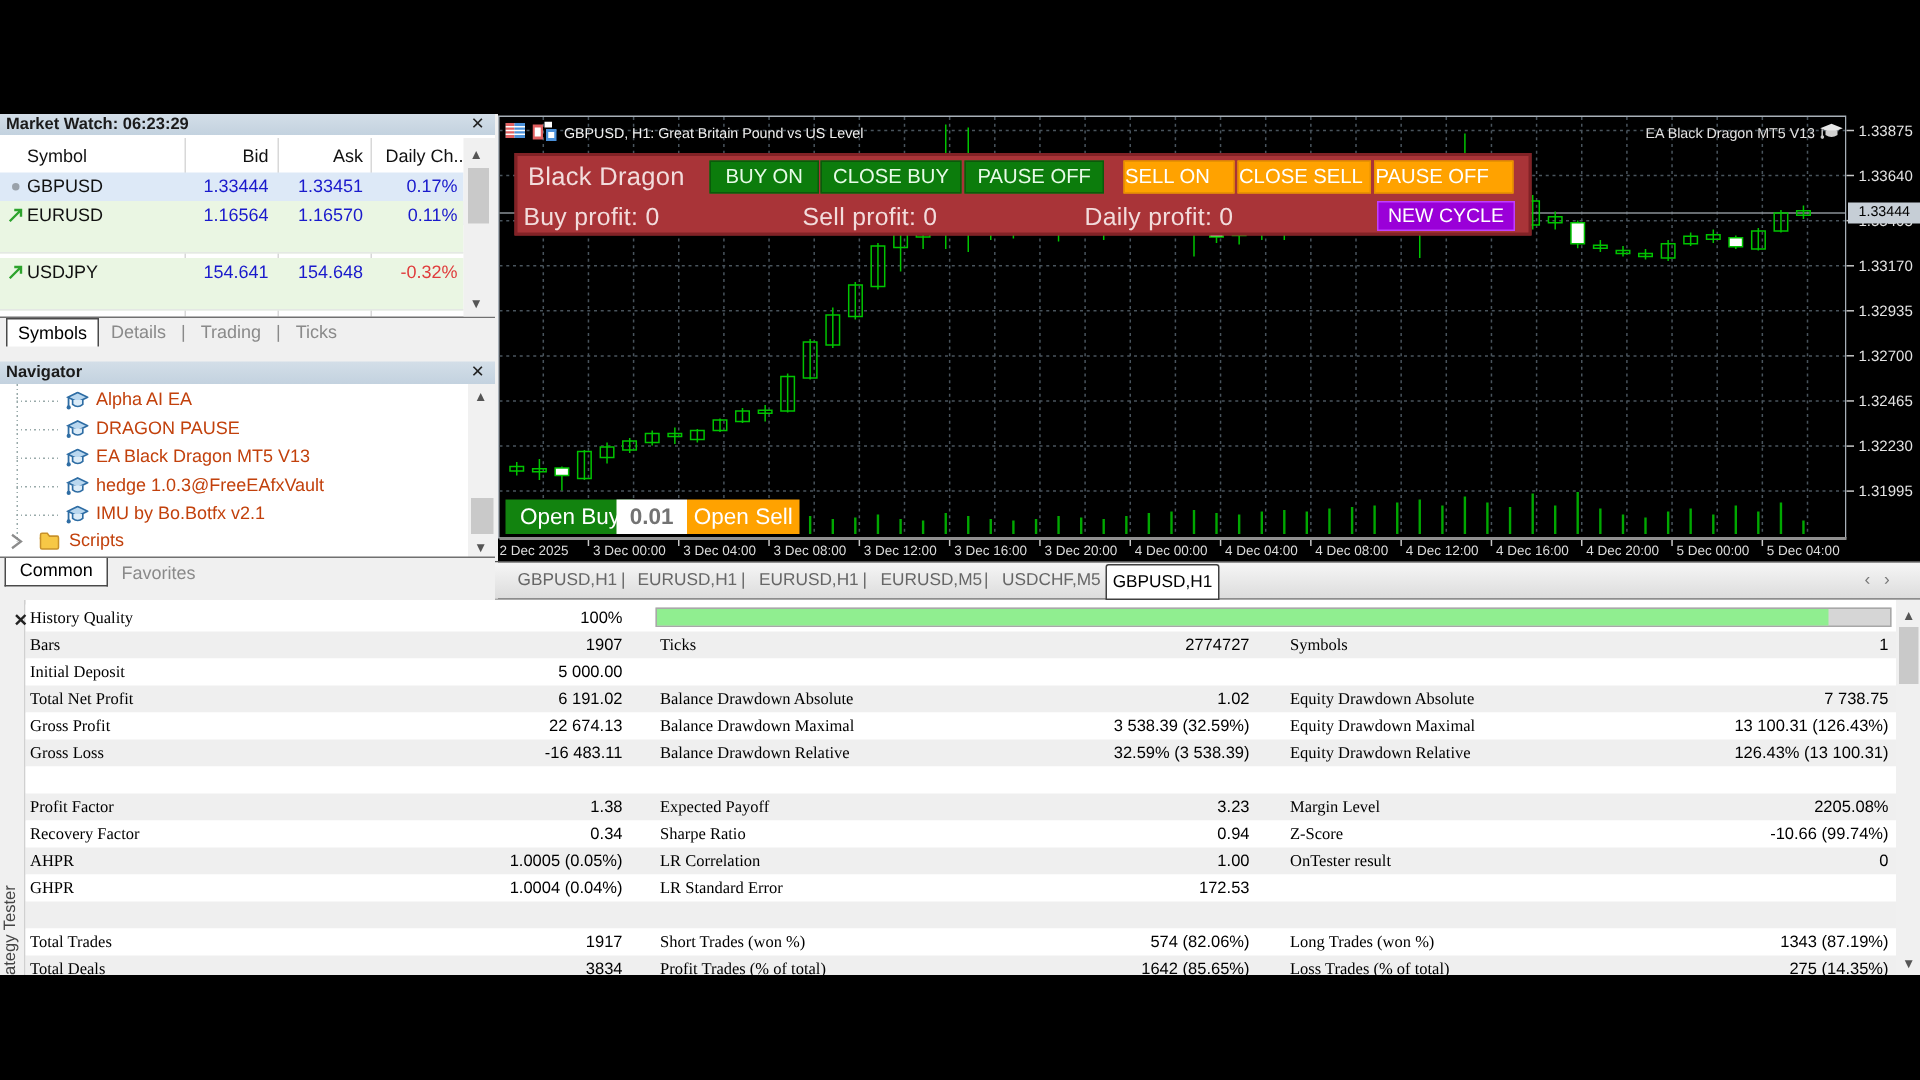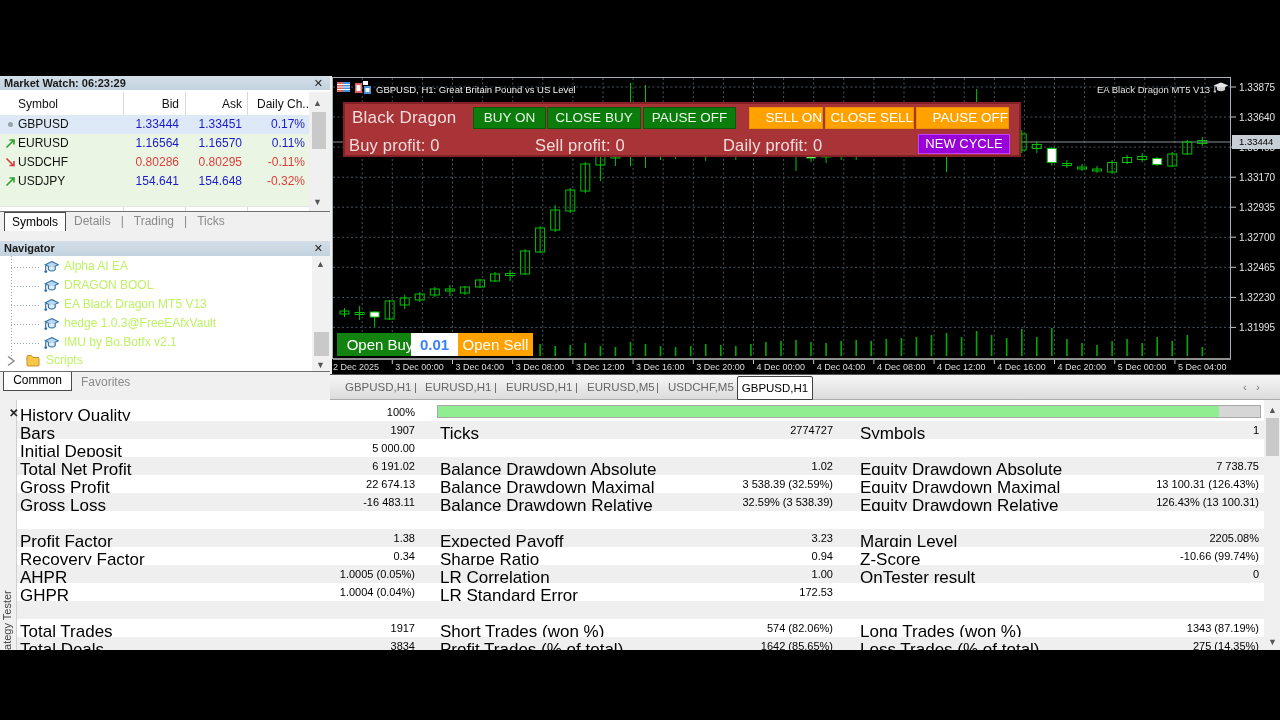--- a/index.html
+++ b/index.html
@@ -7,34 +7,34 @@
 #page { position:absolute; left:0; top:0; width:1280px; height:720px; background:#000; }
 .titlebar { position:absolute; left:0; width:330px; height:14px;
   background:linear-gradient(#d3dee8,#c3d2df); color:#1a1a1a; font-size:11px;
   line-height:14px; padding-left:4px; font-weight:700; }
 .titlebar .x { position:absolute; right:7px; top:0; font-weight:400; color:#222; font-size:11px; }
 .mwrow { position:absolute; left:0; width:309px; height:35px; border-bottom:1px solid #e4e8e4; }
 .sym { position:absolute; left:18px; top:2px; font-size:12px; color:#111; }
 .v { position:absolute; top:2px; font-size:12px; text-align:right; }
 .b { color:#1a1acc; }
 .r { color:#e03c3c; }
-.navt { font-size:12px; color:#bef264;text-align:center; }
+.navt { font-size:12px; color:#c2410c;text-align:center; }
 .g { stroke:#49545d; stroke-width:1; stroke-dasharray:2 2.5; }
 .cw { stroke:#00c400; stroke-width:1; }
 .cv { stroke:#00a800; stroke-width:1.6; }
 .ax { font-size:9px; fill:#dcdcdc; font-family:"Liberation Sans",sans-serif; }
 .ax2 { font-size:10px; fill:#e4e4e4; font-family:"Liberation Sans",sans-serif; }
 .gbtn { position:absolute; top:107px; height:22px; background:#0c7c0c; border:1px solid #0a5a0a;
   color:#e7fbe7; font-size:13.5px; text-align:center; line-height:20px; }
 .obtn { position:absolute; top:107px; height:22px; background:#ffa200; border:1px solid #e89200;
-  color:#fff; font-size:13.5px; text-align:right; line-height:20px; }
+  color:#fff; font-size:13.5px; text-align:left; line-height:20px; }
 .rtxt { position:absolute; color:#f2dcdc; font-size:16.5px; letter-spacing:0.2px; }
 .chtab { position:absolute; top:381px; font-size:11.5px; color:#666; }
 .trow { position:absolute; left:17px; width:1247px; height:18px; }
-.tl { position:absolute; top:3px; font-size:17px; color:#000; }
+.tl { position:absolute; top:3px; font-size:11px; color:#000;font-family:Liberation Serif, serif; }
 .tv { position:absolute; top:3px; font-size:11px; color:#000; text-align:right; }
 </style></head>
 <body>
 <div id="page">
 
 <div style="position:absolute;left:0;top:76px;width:332px;height:324px;background:#f0f0f0"></div>
 
 <div class="titlebar" style="top:76px">Market Watch: 06:23:29<span class="x">✕</span></div>
 <div style="position:absolute;left:0;top:90px;width:330px;height:122px;background:#fff"></div>
 
@@ -55,29 +55,20 @@
 </div>
 <div class="mwrow" style="top:134px;background:#eaf6e3">
 <svg style="position:absolute;left:5px;top:4px" width="11" height="11">
         <path d="M1.5 9.5 L8.5 2.5 M4.5 2 L9 2 L9 6.5" stroke="#2da32d" stroke-width="1.6" fill="none"></path>
       </svg>
 <span class="sym">EURUSD</span>
 <span class="v b" style="left:123px;width:56px">1.16564</span>
 <span class="v b" style="left:185px;width:57px">1.16570</span>
 <span class="v b" style="left:247px;width:58px">0.11%</span>
 </div>
-<div class="mwrow" style="top:153px;background:#eaf6e3">
-<svg style="position:absolute;left:5px;top:4px" width="11" height="11">
-        <path d="M1.5 1.5 L8.5 8.5 M9 4 L9 8.5 L4.5 8.5" stroke="#d43d3d" stroke-width="1.6" fill="none"></path>
-      </svg>
-<span class="sym">USDCHF</span>
-<span class="v r" style="left:123px;width:56px">0.80286</span>
-<span class="v r" style="left:185px;width:57px">0.80295</span>
-<span class="v r" style="left:247px;width:58px">-0.11%</span>
-</div>
 <div class="mwrow" style="top:172px;background:#eaf6e3">
 <svg style="position:absolute;left:5px;top:4px" width="11" height="11">
         <path d="M1.5 9.5 L8.5 2.5 M4.5 2 L9 2 L9 6.5" stroke="#2da32d" stroke-width="1.6" fill="none"></path>
       </svg>
 <span class="sym">USDJPY</span>
 <span class="v b" style="left:123px;width:56px">154.641</span>
 <span class="v b" style="left:185px;width:57px">154.648</span>
 <span class="v r" style="left:247px;width:58px">-0.32%</span>
 </div>
 <div style="position:absolute;left:0;top:211px;width:330px;height:1px;background:#707070"></div>
@@ -101,21 +92,21 @@
       <circle cx="1.8" cy="10.6" r="1.4" fill="#2e6da4"></circle>
     </svg>
 <span style="position:absolute;left:64px;top:259px" class="navt">Alpha AI EA</span>
 <div style="position:absolute;left:11px;top:286px;width:29px;height:1px;background-image:repeating-linear-gradient(to right,#9aa 0,#9aa 1px,transparent 1px,transparent 3px)"></div>
 <svg style="position:absolute;left:44px;top:280px" width="15" height="13" viewBox="0 0 15 13">
       <path d="M7.8 0.6 L14.4 3.8 L7.8 7 L1.2 3.8 Z" fill="#b9d7ef" stroke="#2e6da4" stroke-width="1.1"></path>
       <path d="M4.4 5.6 L4.4 8.6 Q7.8 11.4 11.2 8.6 L11.2 5.6" fill="#dcecf8" stroke="#2e6da4" stroke-width="1.1"></path>
       <line x1="1.7" y1="4.4" x2="1.7" y2="9.6" stroke="#2e6da4" stroke-width="1.2"></line>
       <circle cx="1.8" cy="10.6" r="1.4" fill="#2e6da4"></circle>
     </svg>
-<span style="position:absolute;left:64px;top:278px" class="navt">DRAGON BOOL</span>
+<span style="position:absolute;left:64px;top:278px" class="navt">DRAGON PAUSE</span>
 <div style="position:absolute;left:11px;top:305px;width:29px;height:1px;background-image:repeating-linear-gradient(to right,#9aa 0,#9aa 1px,transparent 1px,transparent 3px)"></div>
 <svg style="position:absolute;left:44px;top:299px" width="15" height="13" viewBox="0 0 15 13">
       <path d="M7.8 0.6 L14.4 3.8 L7.8 7 L1.2 3.8 Z" fill="#b9d7ef" stroke="#2e6da4" stroke-width="1.1"></path>
       <path d="M4.4 5.6 L4.4 8.6 Q7.8 11.4 11.2 8.6 L11.2 5.6" fill="#dcecf8" stroke="#2e6da4" stroke-width="1.1"></path>
       <line x1="1.7" y1="4.4" x2="1.7" y2="9.6" stroke="#2e6da4" stroke-width="1.2"></line>
       <circle cx="1.8" cy="10.6" r="1.4" fill="#2e6da4"></circle>
     </svg>
 <span style="position:absolute;left:64px;top:297px" class="navt">EA Black Dragon MT5 V13</span>
 <div style="position:absolute;left:11px;top:324px;width:29px;height:1px;background-image:repeating-linear-gradient(to right,#9aa 0,#9aa 1px,transparent 1px,transparent 3px)"></div>
 <svg style="position:absolute;left:44px;top:318px" width="15" height="13" viewBox="0 0 15 13">
@@ -449,21 +440,21 @@
 <div class="gbtn" style="left:643px;width:93px">PAUSE OFF</div>
 <div class="obtn" style="left:749px;width:74px">SELL ON</div>
 <div class="obtn" style="left:825px;width:89px">CLOSE SELL</div>
 <div class="obtn" style="left:916px;width:93px">PAUSE OFF</div>
 <div class="rtxt" style="left:349px;top:136px">Buy profit: 0</div>
 <div class="rtxt" style="left:535px;top:136px">Sell profit: 0</div>
 <div class="rtxt" style="left:723px;top:136px">Daily profit: 0</div>
 <div style="position:absolute;left:918px;top:134px;width:92px;height:20px;background:#9a00d8;border:1px solid #c040ff;color:#fff;font-size:13px;text-align:center;line-height:18px">NEW CYCLE</div>
 
 <div style="position:absolute;left:337px;top:333px;width:86px;height:23px;background:#12830f;color:#fff;font-size:15px;text-align:center;line-height:23px">Open Buy</div>
-<div style="position:absolute;left:411px;top:333px;width:47px;height:23px;background:#fff;color:#3b82f6;font-size:15px;font-weight:700;text-align:center;line-height:23px">0.01</div>
+<div style="position:absolute;left:411px;top:333px;width:47px;height:23px;background:#fff;color:#737373;font-size:15px;font-weight:700;text-align:center;line-height:23px">0.01</div>
 <div style="position:absolute;left:458px;top:333px;width:75px;height:23px;background:#ffa200;color:#fff;font-size:15px;text-align:center;line-height:23px">Open Sell</div>
 
 <div style="position:absolute;left:330px;top:374px;width:950px;height:1px;background:#555"></div>
 <div style="position:absolute;left:330px;top:375px;width:950px;height:25px;background:linear-gradient(#f6f6f6,#dcdcdc);border-bottom:1px solid #aaa"></div>
 <span class="chtab" style="left:345px">GBPUSD,H1</span>
     <span class="chtab" style="left:414px">|</span>
 <span class="chtab" style="left:425px">EURUSD,H1</span>
     <span class="chtab" style="left:494px">|</span>
 <span class="chtab" style="left:506px">EURUSD,H1</span>
     <span class="chtab" style="left:575px">|</span>

